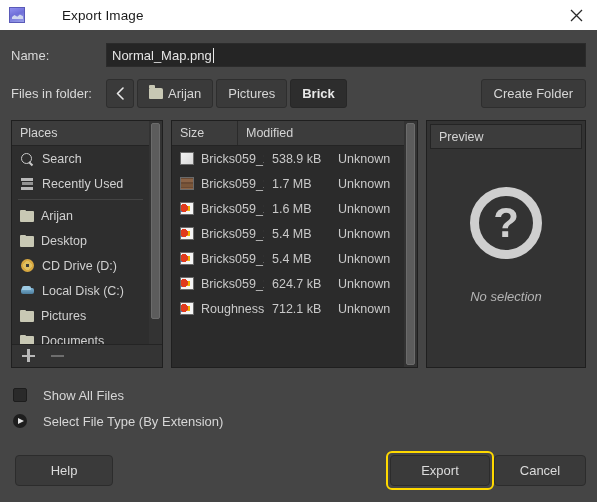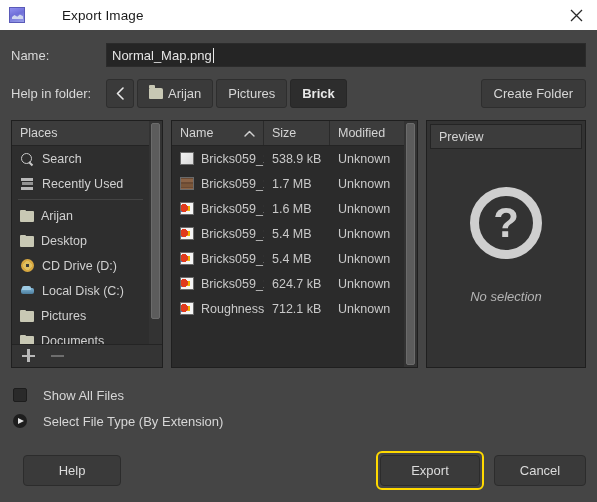--- a/index.html
+++ b/index.html
@@ -492,40 +492,40 @@
   }
   .opt-label {
     font-size: 13px;
     color: #d6d6d6;
     white-space: nowrap;
   }
 
   
   .footer {
     position: absolute;
-    left: 12px; right: 0;
+    left: 4px; right: 0;
     bottom: 12px;
     display: flex;
     align-items: center;
     padding: 0 11px;
   }
   .btn {
     height: 31px;
     min-width: 92px;
     background: #3a3a3a;
     border: 1px solid #2c2c2c;
     border-radius: 4px;
     display: flex;
     align-items: center;
     justify-content: center;
     font-size: 13px;
     color: #dcdcdc;
   }
   .btn-help { min-width: 98px; }
-  .btn-group { margin-left: auto; display: flex; gap: 10px; align-items: center; }
+  .btn-group { margin-left: auto; display: flex; align-items: center; }
   .focus-ring {
     border: 2px solid #ffd900;
     border-radius: 6px;
     padding: 2px;
     display: inline-flex;
   }
   .focus-ring .btn { min-width: 100px; }
 </style>
 </head>
 <body>
@@ -544,21 +544,21 @@
 
   <div class="name-row">
     <div class="name-label">Name:</div>
     <div class="name-entry">
       <span class="name-entry-text">Normal_Map.png</span>
       <span class="caret"></span>
     </div>
   </div>
 
   <div class="folder-row">
-    <div class="folder-label">Help in folder:</div>
+    <div class="folder-label">Files in folder:</div>
     <div class="crumbs">
       <div class="crumb back">
         <svg width="8" height="13" viewBox="0 0 8 13" aria-hidden="true">
           <path d="M7 1 L1.5 6.5 L7 12" stroke="#e8e8e8" stroke-width="1.6" fill="none" stroke-linecap="round" stroke-linejoin="round"></path>
         </svg>
       </div>
       <div class="crumb">
         <span class="folder-glyph"></span>
         <span>Arijan</span>
       </div>
@@ -620,28 +620,20 @@
       </div>
       <div class="places-actions">
         <span class="plus-btn"></span>
         <span class="minus-btn"></span>
       </div>
     </div>
 
     <div class="files-pane">
       <div class="files-inner">
         <div class="files-header">
-          <div class="fh fh-name">
-            <span>Name</span>
-            <span class="sort-arrow">
-              <svg width="11" height="7" viewBox="0 0 11 7" aria-hidden="true">
-                <path d="M1 6 L5.5 1.4 L10 6" stroke="#d0d0d0" stroke-width="1.4" fill="none" stroke-linecap="round" stroke-linejoin="round"></path>
-              </svg>
-            </span>
-          </div>
           <div class="fh fh-size">
             <span>Size</span>
           </div>
           <div class="fh fh-mod">
             <span>Modified</span>
           </div>
         </div>
         <div class="files-body">
 
           <div class="file-row">

